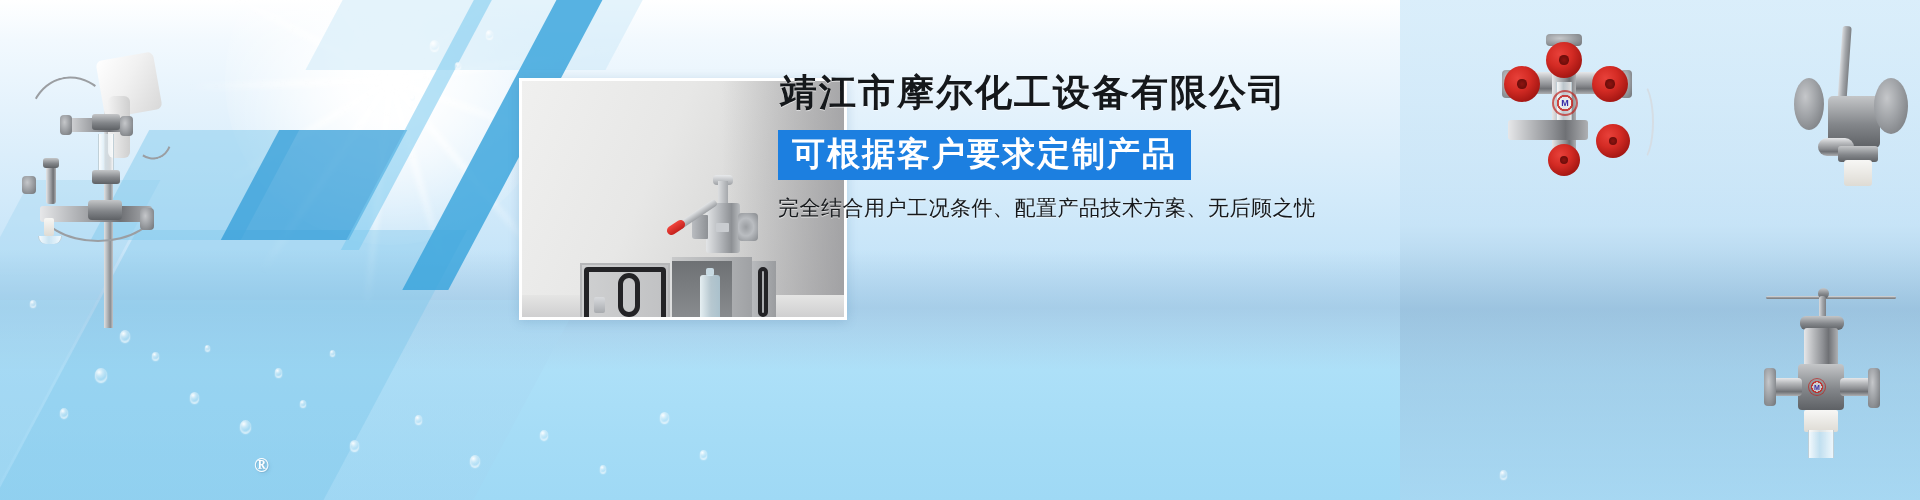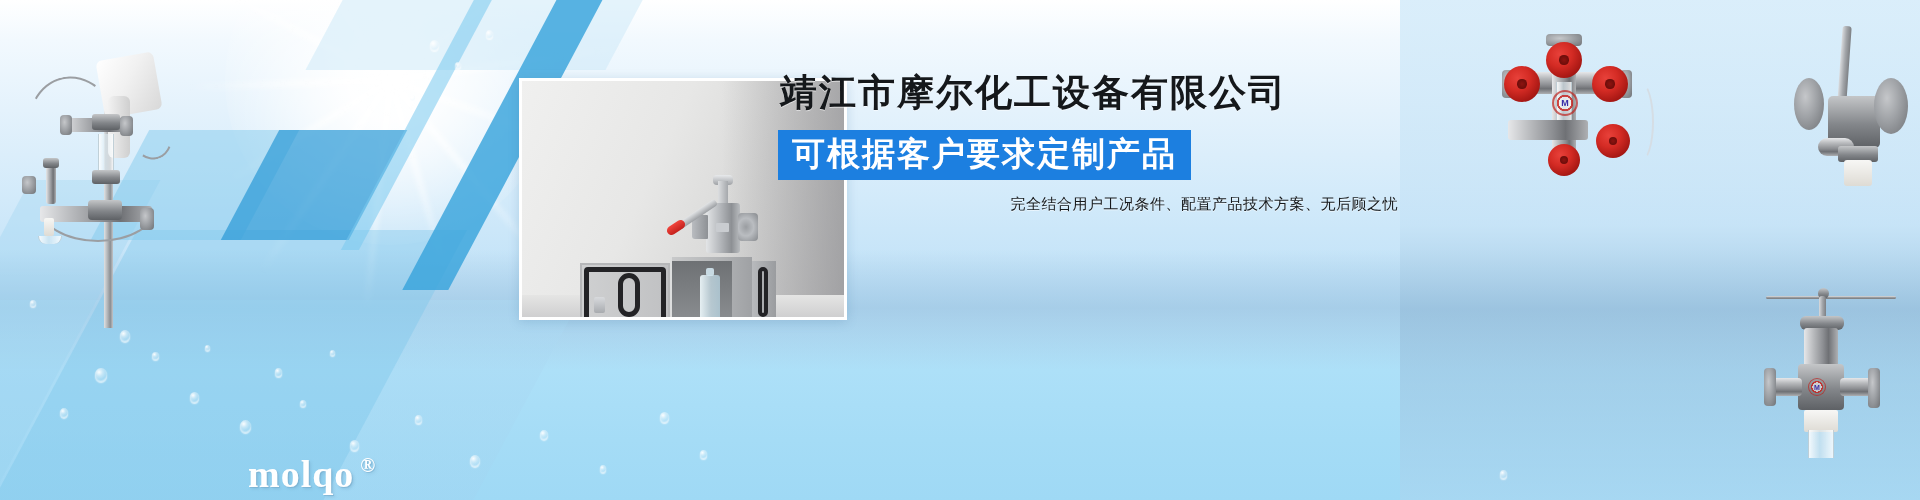--- a/index.html
+++ b/index.html
@@ -123,28 +123,27 @@
     color:#ffffff;
     font-size:33px;
     font-weight:700;
     letter-spacing:2px;
     padding:6px 14px 8px 14px;
     line-height:1.08;
     white-space:nowrap;
   }
   .subline{
     margin-top:15px;
-    font-size:15px;
+    font-size:21px;
     font-weight:400;
     color:#16191c;
     letter-spacing:.5px;
     white-space:nowrap;
     line-height:1.25;
     text-shadow:0 1px 0 rgba(255,255,255,.6);
-    text-align:right;
   }
   .custom-tag{
     display:inline-block;
     margin-top:15px;
     margin-left:18px;
     background:#1c7fe0;
     color:#ffffff;
     font-size:23px;
     font-weight:400;
     letter-spacing:4px;
@@ -535,17 +534,16 @@
     <div class="company-name">靖江市摩尔化工设备有限公司</div>
 
     <div><span class="headline">可根据客户要求定制产品</span></div>
 
     <div class="subline">完全结合用户工况条件、配置产品技术方案、无后顾之忧</div>
 
 
   </div>
 
   <div class="watermark">
-    <span>molqo</span>
     <span class="reg">®</span>
   </div>
 
 </div>
 
 </body></html>

